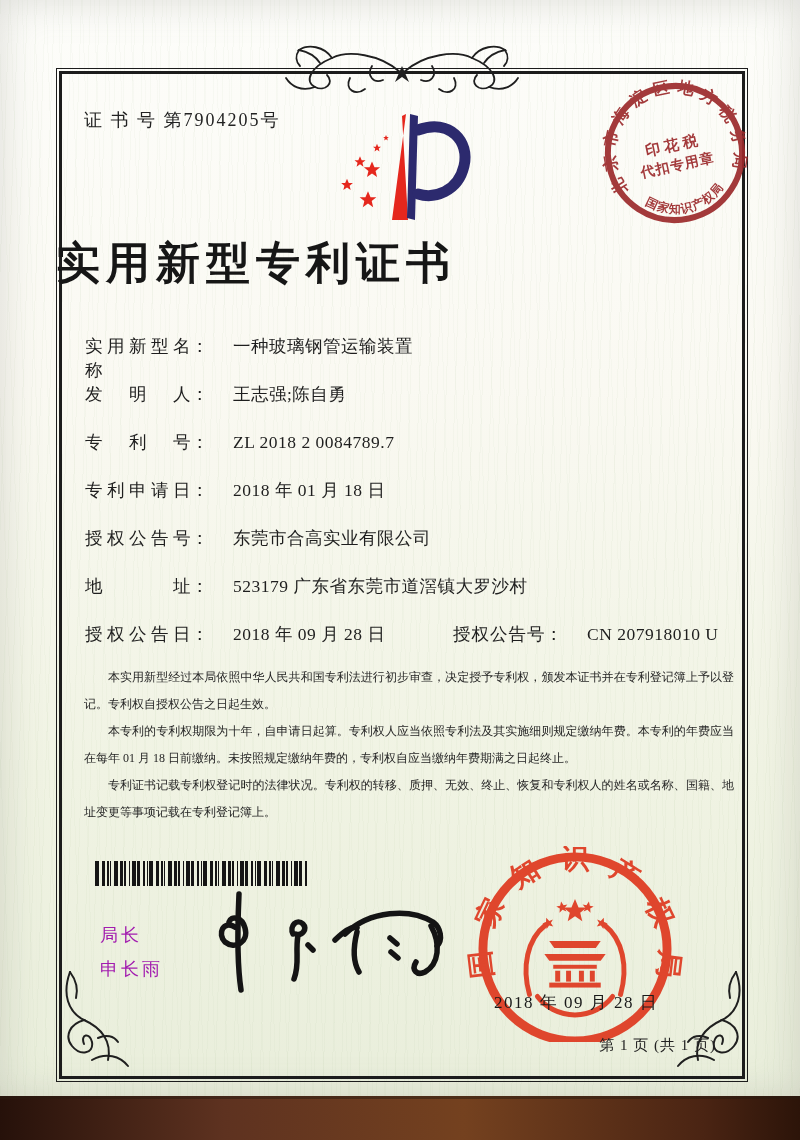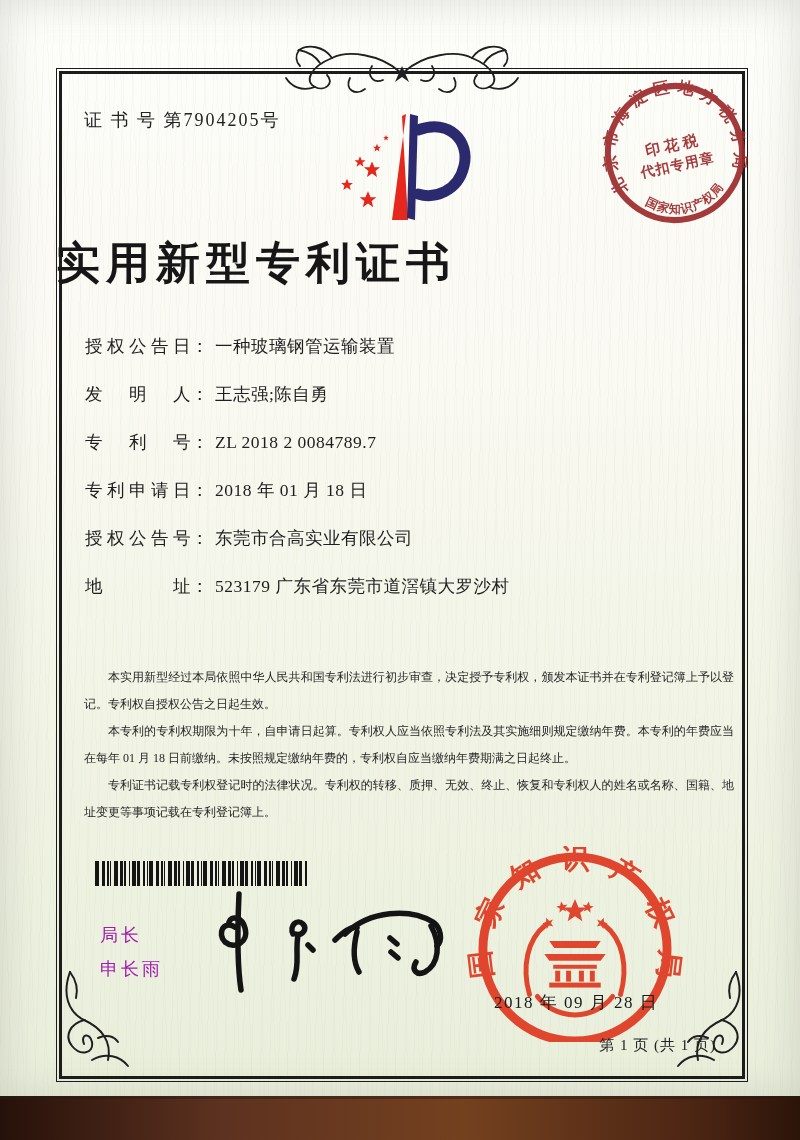--- a/index.html
+++ b/index.html
@@ -38,21 +38,21 @@
   }
   .title {
     position:absolute; left:56px; top:234px; width:692px; 
     font-size:44px; font-weight:700; color:#161616; letter-spacing:6px;
   }
   .logo { position:absolute; left:330px; top:100px; }
   .tax-stamp { position:absolute; left:600px; top:78px; transform:rotate(-12deg); opacity:.92; }
   .fields { position:absolute; left:85px; top:334px; width:660px; font-size:17.5px; color:#1e1e1e; }
   .frow { height:48px; position:relative; letter-spacing:.5px; }
   .flabel { display:inline-block; width:106px; text-align:justify; text-align-last:justify; vertical-align:top; }
-  .fvalue { margin-left:6px; }
+  .fvalue { margin-left:24px; }
   .grant-right { position:absolute; left:368px; top:0; }
   .grant-right .flabel { width:92px; }
   .paras {
     position:absolute; left:84px; top:664px; width:650px;
     font-size:12px; line-height:27px; color:#262626; text-align:justify;
   }
   .paras p { text-indent:2em; }
   .barcode-wrap { position:absolute; left:95px; top:861px; }
   .officer { position:absolute; left:100px; top:918px; font-size:18px; line-height:34px; color:#a21caf; letter-spacing:3px; }
   .signature { position:absolute; left:205px; top:882px; }
@@ -153,36 +153,42 @@
       <textPath href="#taxBottom" startOffset="50%" text-anchor="middle" textLength="88" lengthAdjust="spacing">国家知识产权局</textPath>
     </text>
     <text x="75" y="72" font-size="15" fill="#9c2a2c" font-weight="700" text-anchor="middle" letter-spacing="4">印花税</text>
     <text x="75" y="92" font-size="14" fill="#9c2a2c" font-weight="700" text-anchor="middle" letter-spacing="1">代扣专用章</text>
   </svg>
 
   <div class="title">实用新型专利证书</div>
 
   <div class="fields">
     <div class="frow">
-      <span class="flabel">授权公告日</span><span>：</span><span class="fvalue">一种玻璃钢管运输装置</span>
+      <span class="flabel">实用新型名称</span><span>：</span><span class="fvalue">一种玻璃钢管运输装置</span>
     </div>
     <div class="frow">
       <span class="flabel">发明人</span><span>：</span><span class="fvalue">王志强;陈自勇</span>
     </div>
     <div class="frow">
       <span class="flabel">专利号</span><span>：</span><span class="fvalue">ZL 2018 2 0084789.7</span>
     </div>
     <div class="frow">
       <span class="flabel">专利申请日</span><span>：</span><span class="fvalue">2018 年 01 月 18 日</span>
     </div>
     <div class="frow">
       <span class="flabel">授权公告号</span><span>：</span><span class="fvalue">东莞市合高实业有限公司</span>
     </div>
     <div class="frow">
       <span class="flabel">地址</span><span>：</span><span class="fvalue">523179 广东省东莞市道滘镇大罗沙村</span>
+    </div>
+    <div class="frow">
+      <span class="flabel">授权公告日</span><span>：</span><span class="fvalue">2018 年 09 月 28 日</span>
+      <span class="grant-right">
+        <span class="flabel">授权公告号</span><span>：</span><span class="fvalue">CN 207918010 U</span>
+      </span>
     </div>
   </div>
 
   <div class="paras">
     <p>本实用新型经过本局依照中华人民共和国专利法进行初步审查，决定授予专利权，颁发本证书并在专利登记簿上予以登记。专利权自授权公告之日起生效。</p>
     <p>本专利的专利权期限为十年，自申请日起算。专利权人应当依照专利法及其实施细则规定缴纳年费。本专利的年费应当在每年 01 月 18 日前缴纳。未按照规定缴纳年费的，专利权自应当缴纳年费期满之日起终止。</p>
     <p>专利证书记载专利权登记时的法律状况。专利权的转移、质押、无效、终止、恢复和专利权人的姓名或名称、国籍、地址变更等事项记载在专利登记簿上。</p>
   </div>
 
   <div class="barcode-wrap">

